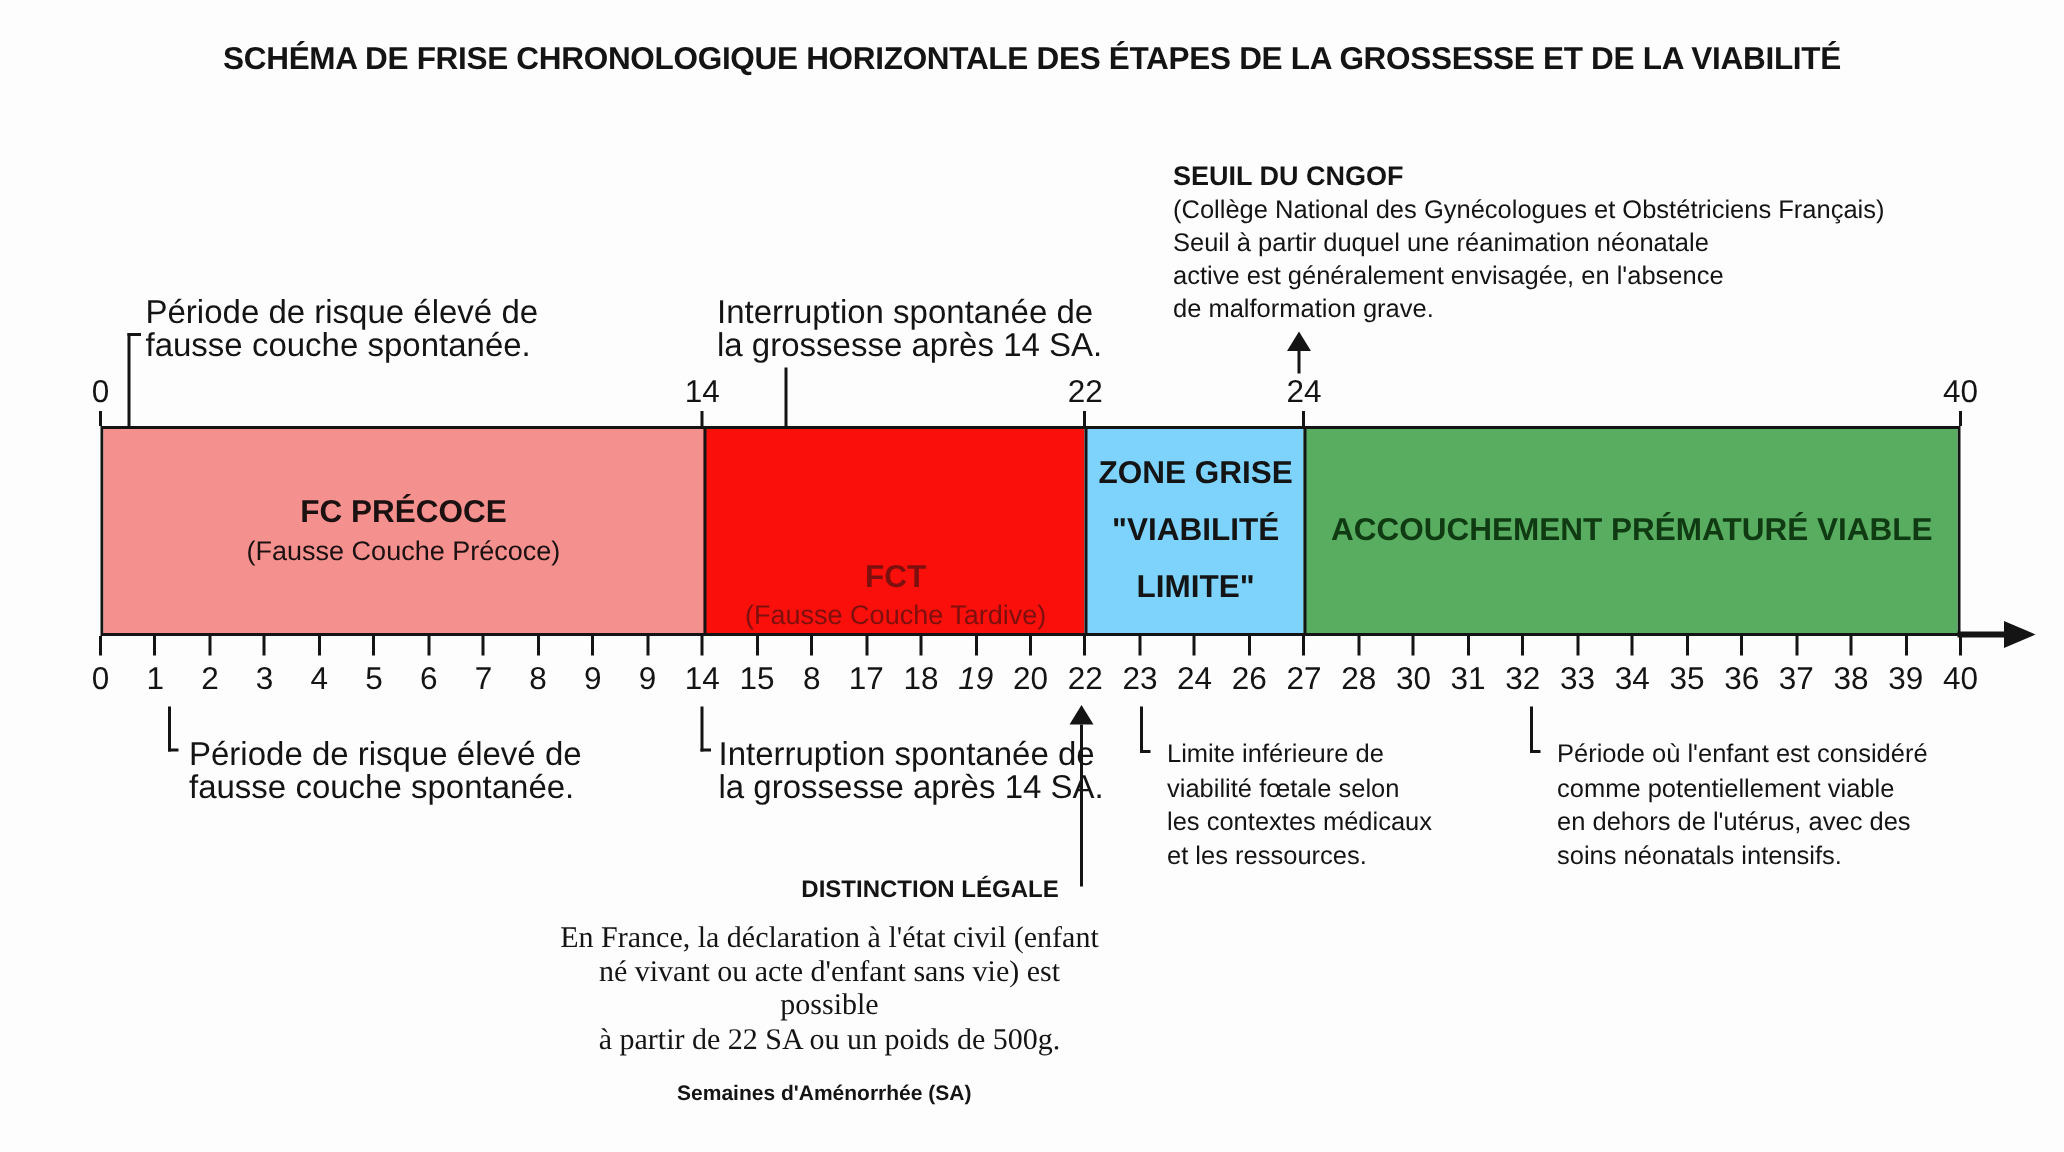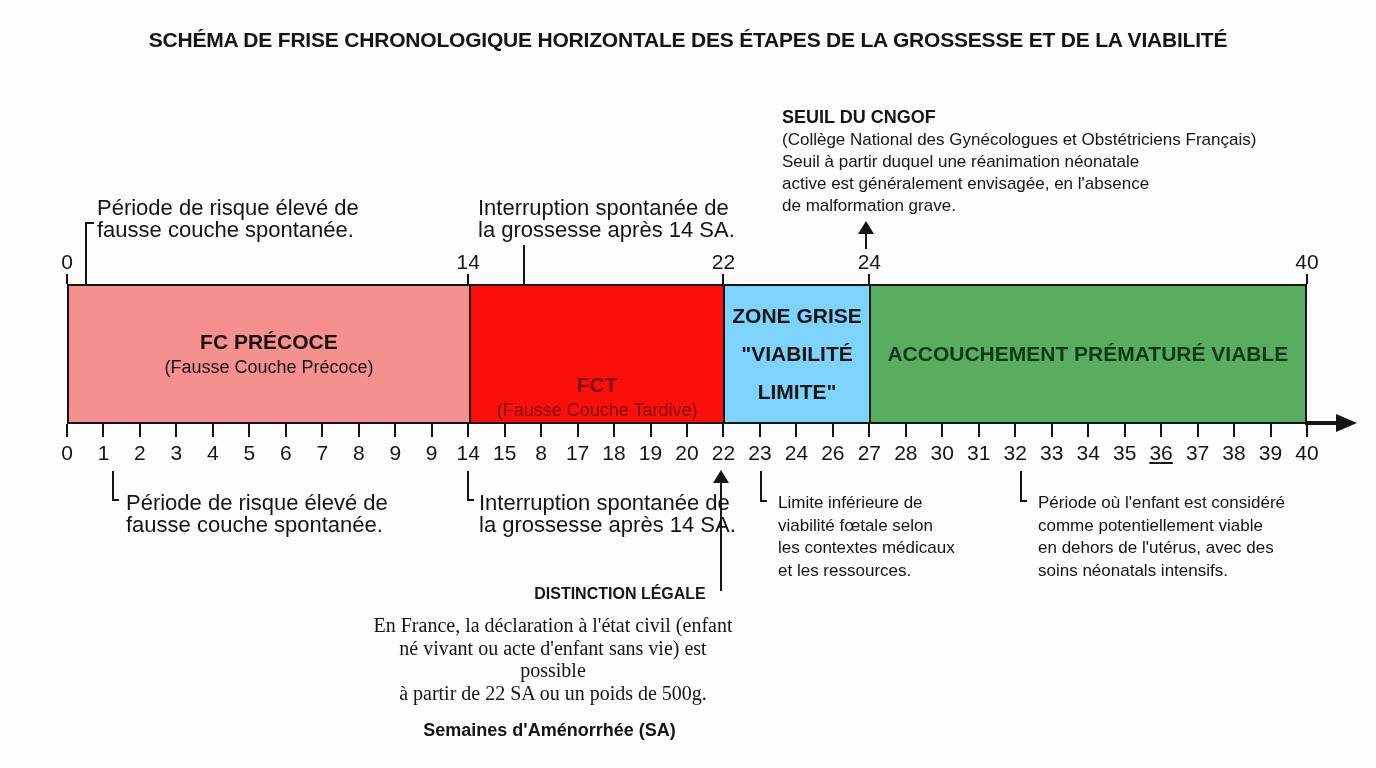--- a/index.html
+++ b/index.html
@@ -26,21 +26,21 @@
   
   #axis{left:67px;top:424px;width:1240px;height:46px;position:absolute;}
   .tick{position:absolute;top:0;width:2px;height:13px;background:#141414;transform:translateX(-50%);}
   .tick-label{position:absolute;top:17px;transform:translateX(-50%);font-size:21px;line-height:24px;}
   
   .tri-up{position:absolute;width:0;height:0;border-left:8px solid transparent;border-right:8px solid transparent;border-bottom:13px solid #141414;}
   .tri-right{position:absolute;width:0;height:0;border-top:9px solid transparent;border-bottom:9px solid transparent;border-left:21px solid #141414;}
   
   .dist-hd{left:470px;top:585px;width:300px;text-align:center;font-size:16px;font-weight:700;}
   .dist-body{left:368px;top:614px;width:370px;text-align:center;font-size:20px;line-height:22.5px;font-family:Liberation Serif, serif;}
-  .footer{left:0;top:720px;width:1099px;text-align:center;font-size:18px;font-weight:700;}
+  .footer{left:0;top:720px;width:1099px;text-align:center;font-size:14px;font-weight:700;}
 </style>
 </head>
 <body>
 
 <div id="canvas">
 
   <div class="abs page-title">SCHÉMA DE FRISE CHRONOLOGIQUE HORIZONTALE DES ÉTAPES DE LA GROSSESSE ET DE LA VIABILITÉ</div>
 
   <div class="abs cngof">
     <div class="hd">SEUIL DU CNGOF</div>
@@ -128,21 +128,21 @@
       <div class="tick-label" style="left: 32.3529%;">14</div>
       <div class="tick" style="left: 35.2941%;"></div>
       <div class="tick-label" style="left: 35.2941%;">15</div>
       <div class="tick" style="left: 38.2353%;"></div>
       <div class="tick-label" style="left: 38.2353%;">8</div>
       <div class="tick" style="left: 41.1765%;"></div>
       <div class="tick-label" style="left: 41.1765%;">17</div>
       <div class="tick" style="left: 44.1176%;"></div>
       <div class="tick-label" style="left: 44.1176%;">18</div>
       <div class="tick" style="left: 47.0588%;"></div>
-      <div class="tick-label" style="left: 47.0588%;">19</div>
+      <div class="tick-label" style="left: 47.0588%; font-style: italic;">19</div>
       <div class="tick" style="left: 50%;"></div>
       <div class="tick-label" style="left: 50%;">20</div>
       <div class="tick" style="left: 52.9412%;"></div>
       <div class="tick-label" style="left: 52.9412%;">22</div>
       <div class="tick" style="left: 55.8824%;"></div>
       <div class="tick-label" style="left: 55.8824%;">23</div>
       <div class="tick" style="left: 58.8235%;"></div>
       <div class="tick-label" style="left: 58.8235%;">24</div>
       <div class="tick" style="left: 61.7647%;"></div>
       <div class="tick-label" style="left: 61.7647%;">26</div>
@@ -156,21 +156,21 @@
       <div class="tick-label" style="left: 73.5294%;">31</div>
       <div class="tick" style="left: 76.4706%;"></div>
       <div class="tick-label" style="left: 76.4706%;">32</div>
       <div class="tick" style="left: 79.4118%;"></div>
       <div class="tick-label" style="left: 79.4118%;">33</div>
       <div class="tick" style="left: 82.3529%;"></div>
       <div class="tick-label" style="left: 82.3529%;">34</div>
       <div class="tick" style="left: 85.2941%;"></div>
       <div class="tick-label" style="left: 85.2941%;">35</div>
       <div class="tick" style="left: 88.2353%;"></div>
-      <div class="tick-label" style="left: 88.2353%; text-decoration: underline;">36</div>
+      <div class="tick-label" style="left: 88.2353%;">36</div>
       <div class="tick" style="left: 91.1765%;"></div>
       <div class="tick-label" style="left: 91.1765%;">37</div>
       <div class="tick" style="left: 94.1176%;"></div>
       <div class="tick-label" style="left: 94.1176%;">38</div>
       <div class="tick" style="left: 97.0588%;"></div>
       <div class="tick-label" style="left: 97.0588%;">39</div>
       <div class="tick" style="left: 100%;"></div>
       <div class="tick-label" style="left: 100%;">40</div>
     </div>
 

